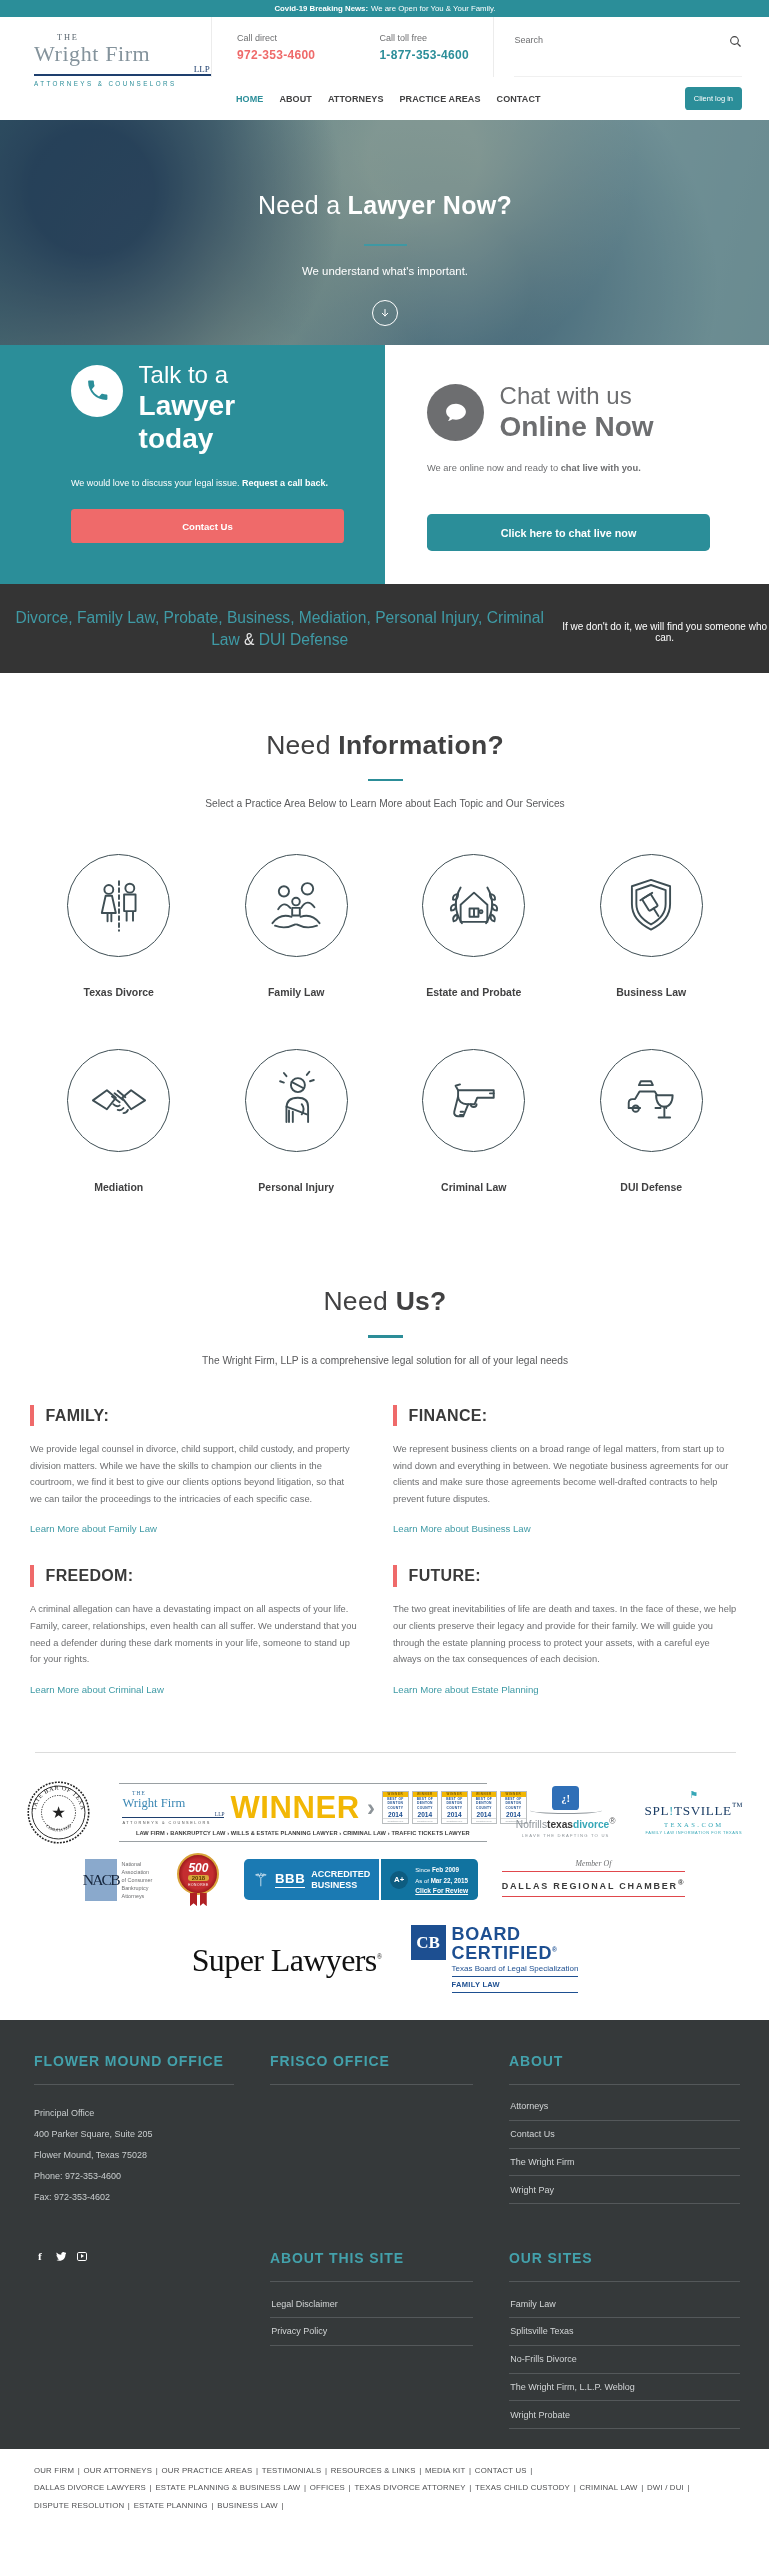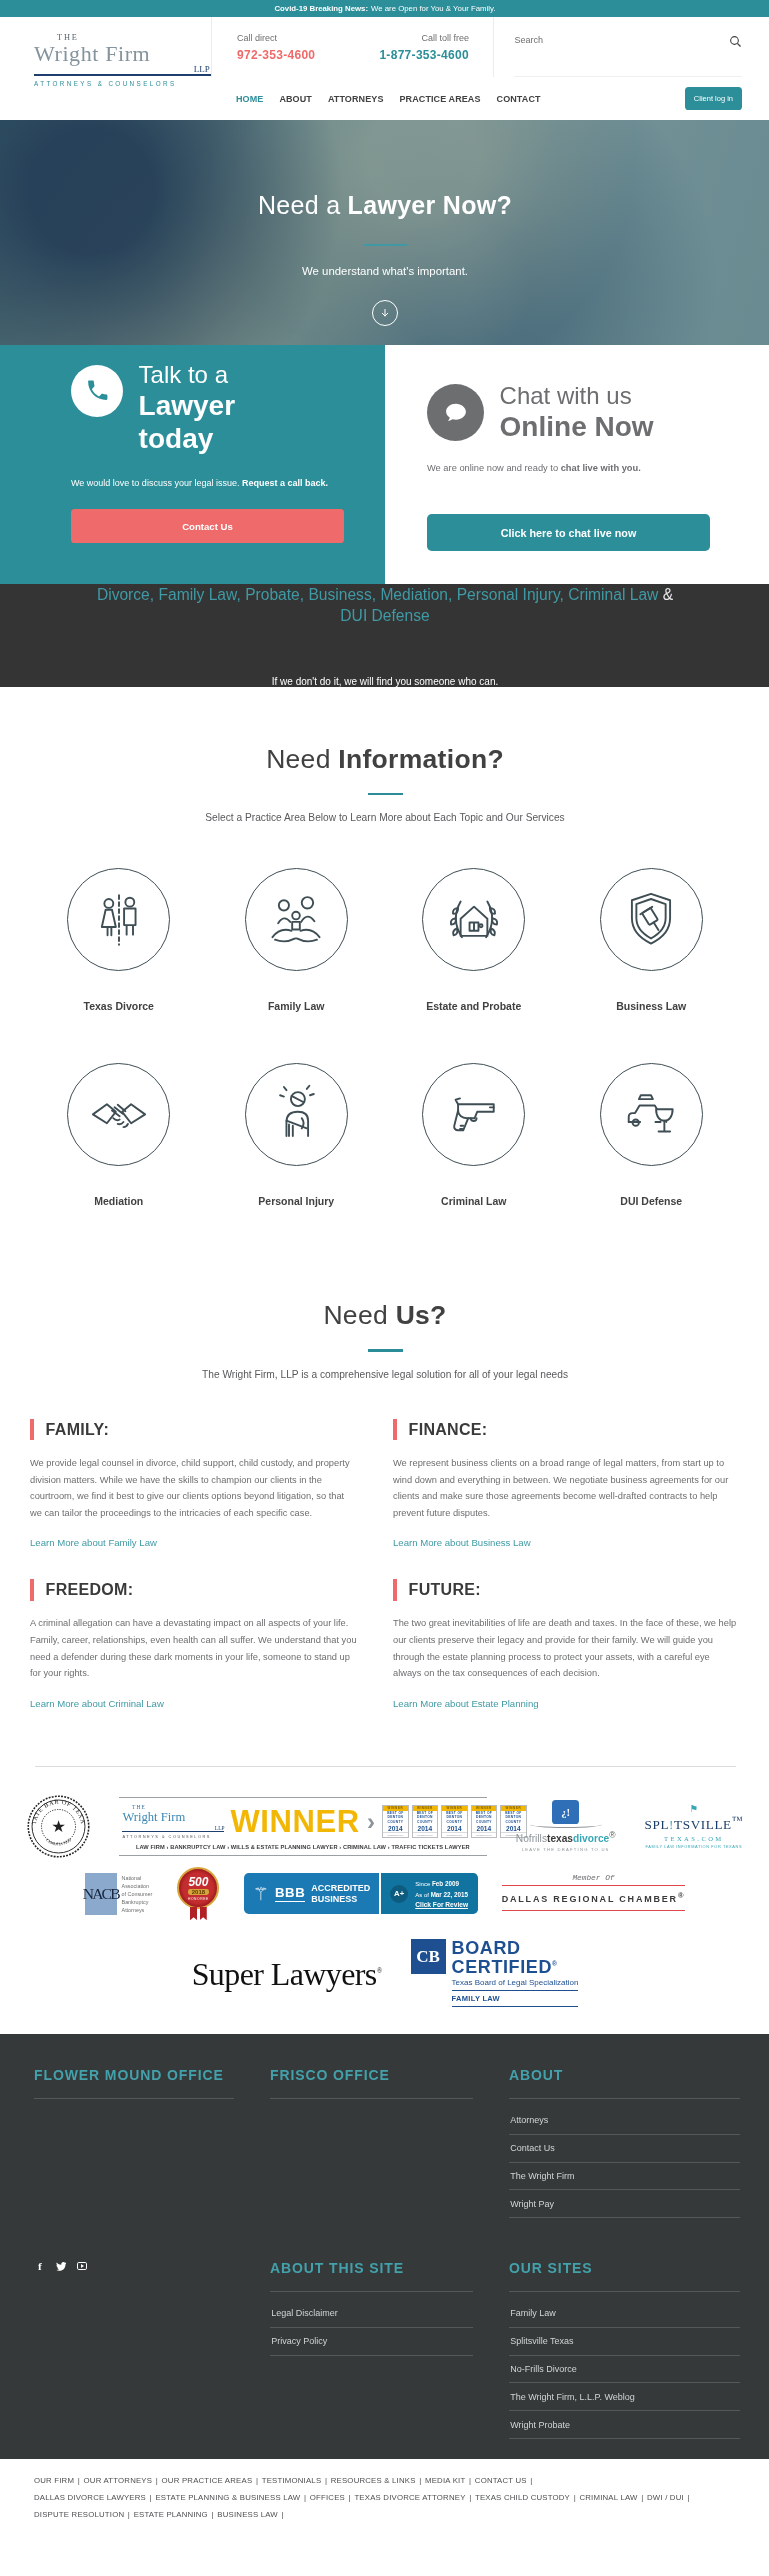--- a/index.html
+++ b/index.html
@@ -25,21 +25,21 @@
   .logo-name{font-size:22px;color:#84939c;letter-spacing:0.6px;white-space:nowrap;line-height:1.05}
   .logo-llp{text-align:right;color:var(--navy);font-size:9px;line-height:.9;margin-right:1.2px}
   .logo-rule{height:1.8px;background:var(--navy);margin-top:1.2px}
   .logo-tag{font-family:"Liberation Sans",sans-serif;color:var(--teal);font-size:6.3px;letter-spacing:2.4px;margin-top:4.2px;white-space:nowrap}
   .head-right{flex:1;display:flex;flex-direction:column}
   .head-top{display:flex;height:60px}
   .phones{width:283px;display:flex;justify-content:space-between;padding:15.6px 24px 0 25px;border-left:0.6px solid #ececec;border-right:0.6px solid #ececec}
   .phone-label{font-size:9px;color:var(--gray)}
   .phone-number{font-size:12px;font-weight:bold;margin-top:5px;letter-spacing:0.3px}
   .ph-direct .phone-number{color:var(--coral)}
-  .ph-toll{text-align:right}
+  .ph-toll{}
   .ph-toll .phone-number{color:var(--teal)}
   .search{flex:1;display:flex;align-items:flex-start;justify-content:space-between;margin:18px 0 0 20.4px;border-bottom:0.6px solid #f0f0f0;padding-bottom:15.6px}
   .search input{border:none;outline:none;font-size:9px;color:var(--gray);width:120px;font-family:inherit}
   .search input::placeholder{color:var(--gray);opacity:1}
   .head-bottom{flex:1;display:flex;align-items:center;padding-left:25px}
   nav{display:flex;gap:16px}
   nav a{font-size:9px;font-weight:bold;color:var(--dark);letter-spacing:0.1px}
   nav a.active{color:var(--teal)}
   .client-btn{margin-left:auto;background:var(--teal);color:#fff;font-size:7.5px;padding:6.6px 9px;border-radius:3.6px;border:none;font-family:inherit;cursor:pointer}
 
@@ -72,21 +72,21 @@
   .cta-h .l3{font-weight:bold;font-size:28px}
   .cta-talk .cta-h{color:#fff}
   .cta-chat .cta-h{color:var(--gray)}
   .cta-body{clear:both;margin-top:20.4px;font-size:9px;line-height:1.7}
   .cta-chat .cta-body{margin-top:18px;font-size:9.3px}
   .cta-body b{font-weight:bold}
   .talk-btn{display:block;width:100%;height:34px;background:var(--coral);border:none;border-radius:3.6px;color:#fff;font-size:9.6px;font-weight:bold;margin-top:18px;cursor:pointer;font-family:inherit}
   .chat-btn{display:block;width:100%;height:37px;background:var(--teal);border:none;border-radius:4.8px;color:#fff;font-size:10.8px;font-weight:bold;margin-top:37px;cursor:pointer;font-family:inherit}
 
   
-  .band{height:103px;background:var(--band);display:flex;flex-direction:column;align-items:center;justify-content:space-between;text-align:center}
+  .band{height:89px;background:var(--band);display:flex;flex-direction:row;align-items:center;justify-content:flex-start;text-align:center}
   .band-links{width:601px;font-size:15.6px;line-height:1.35;color:#e8e8e8}
   .band-links a{color:var(--teal-link)}
   .band-links .sep{color:var(--teal-link)}
   .band-links .amp{color:#e8e8e8}
   .band-sub{margin-top:6px;font-size:10px;color:#fff}
 
   
   .need{background:#fff;text-align:center}
   .need-info{padding:57px 0 33px}
   .need-us{padding:60px 10px 0}
@@ -170,21 +170,21 @@
   .bbb-torch{font-size:18px;line-height:1}
   .bbb-abbr{font-size:13.2px;font-weight:bold;letter-spacing:0.6px;border-bottom:1.8px solid #fff;line-height:1.2}
   .bbb-acc{font-size:9px;font-weight:bold;line-height:1.25}
   .bbb-right{background:#1173a0;color:#fff;border-radius:0 4.8px 4.8px 0;margin-left:1.8px;padding:6px 9.6px;display:flex;align-items:center;gap:7.2px}
   .bbb-grade{width:18px;height:18px;border-radius:50%;background:#0d5c80;display:flex;align-items:center;justify-content:center;font-weight:bold;font-size:7.8px}
   .bbb-facts{font-size:6px;line-height:1.6}
   .bbb-facts b{font-size:6.3px}
   .bbb-cta{font-size:6.6px;font-weight:bold;margin-top:1.2px;text-decoration:underline}
 
   .chamber{text-align:center;color:#3a3a3a}
-  .ch-member{font-family:Liberation Mono, monospace;font-style:italic;font-size:7.8px;color:#6d6e70}
+  .ch-member{font-family:Liberation Serif, serif;font-style:italic;font-size:7.8px;color:#6d6e70}
   .ch-rule{height:1.2px;background:#e0474c;margin:3px 0}
   .ch-name{font-size:9px;letter-spacing:1.8px;font-weight:bold;padding:2.4px 0}
 
   .superlawyers{font-family:"Liberation Serif",serif;font-size:32px;color:#111;letter-spacing:-0.6px}
   .superlawyers sup{font-size:7.2px}
 
   .board{display:flex;align-items:flex-start;gap:6px;color:var(--bblue)}
   .board-sq{width:35px;height:35px;background:var(--bblue);color:#fff;display:flex;align-items:center;justify-content:center;font-family:"Liberation Serif",serif;font-size:17px;font-weight:bold}
   .board-name{font-size:18px;font-weight:bold;letter-spacing:0.6px;line-height:1.02;font-stretch:condensed}
   .board-name sup{font-size:6.6px}
@@ -641,20 +641,28 @@
       </div>
     </div>
   </div>
 </section>
 
 <footer>
   <div class="f-row">
     <div class="f-col1">
       <h4>FLOWER MOUND OFFICE</h4>
       <div class="f-rule"></div>
+      <div class="f-lines">
+
+      <div>Principal Office</div>
+          <div>400 Parker Square, Suite 205</div>
+          <div>Flower Mound, Texas 75028</div>
+          <div>Phone: 972-353-4600</div>
+          <div>Fax: 972-353-4602</div>
+        </div>
     </div>
     <div class="f-col2">
       <h4>FRISCO OFFICE</h4>
       <div class="f-rule"></div>
     </div>
     <div class="f-col3">
       <h4>ABOUT</h4>
       <div class="f-rule"></div>
       <ul class="f-list">
 

